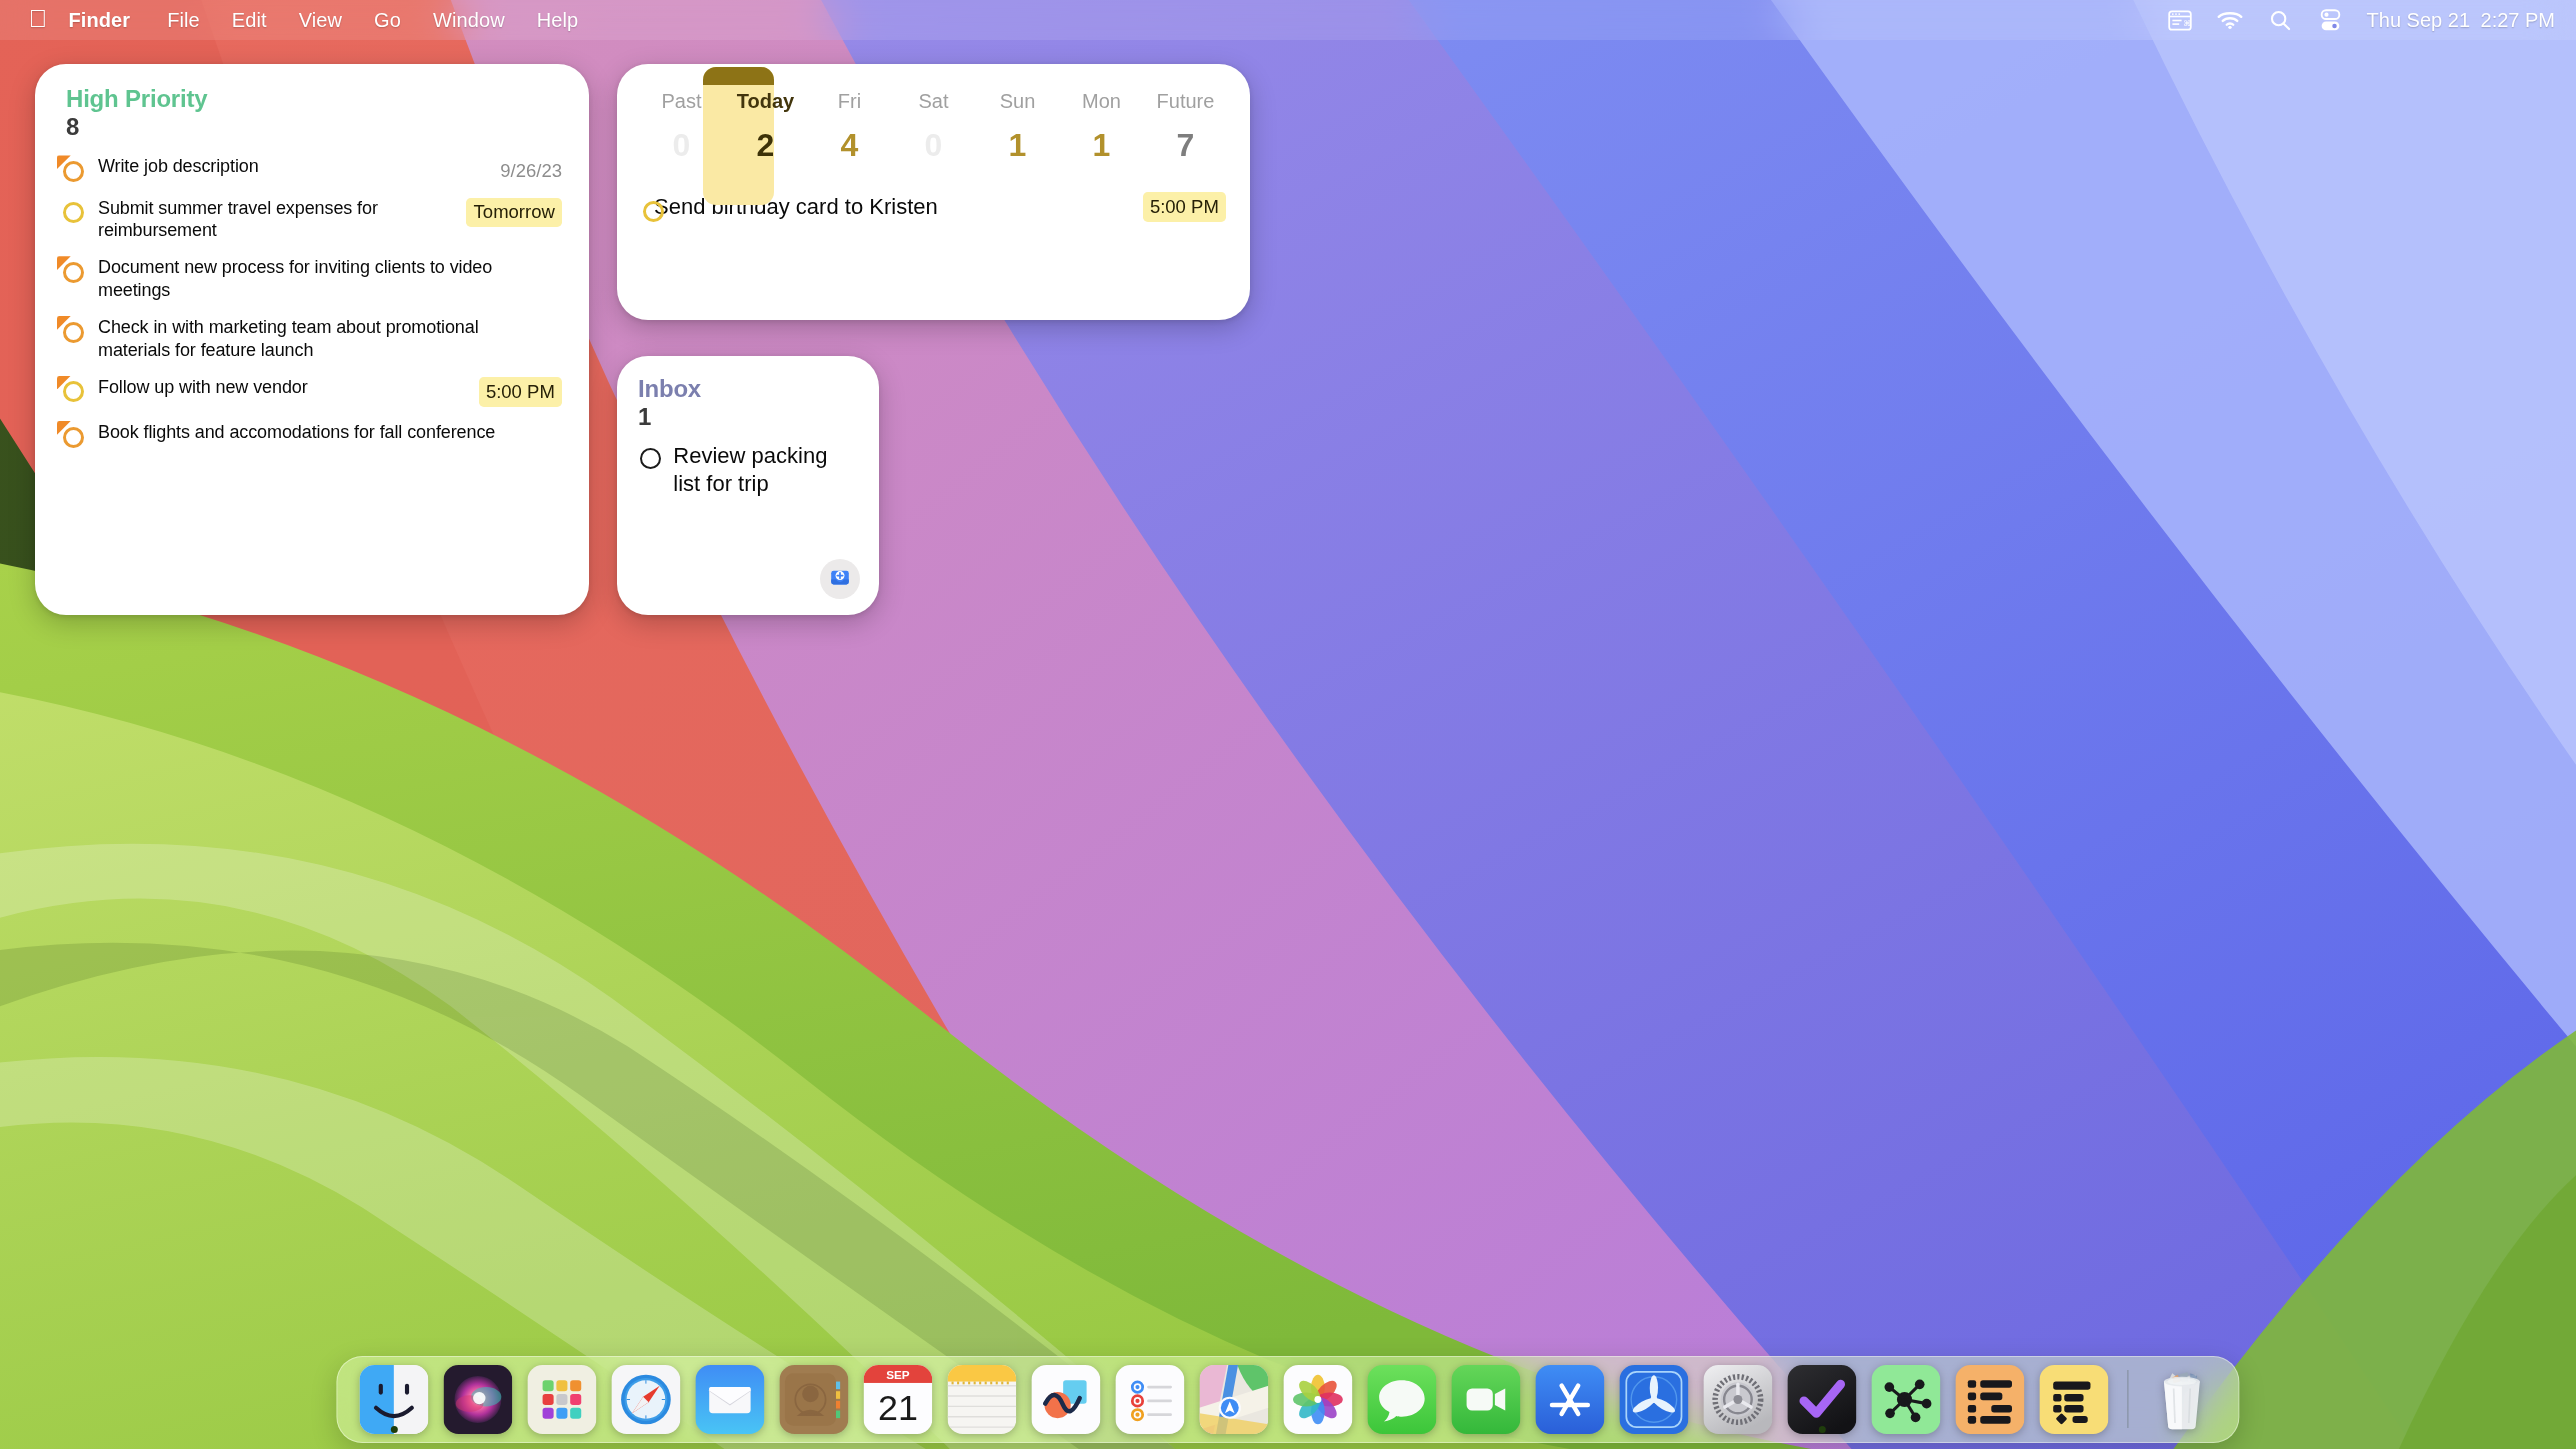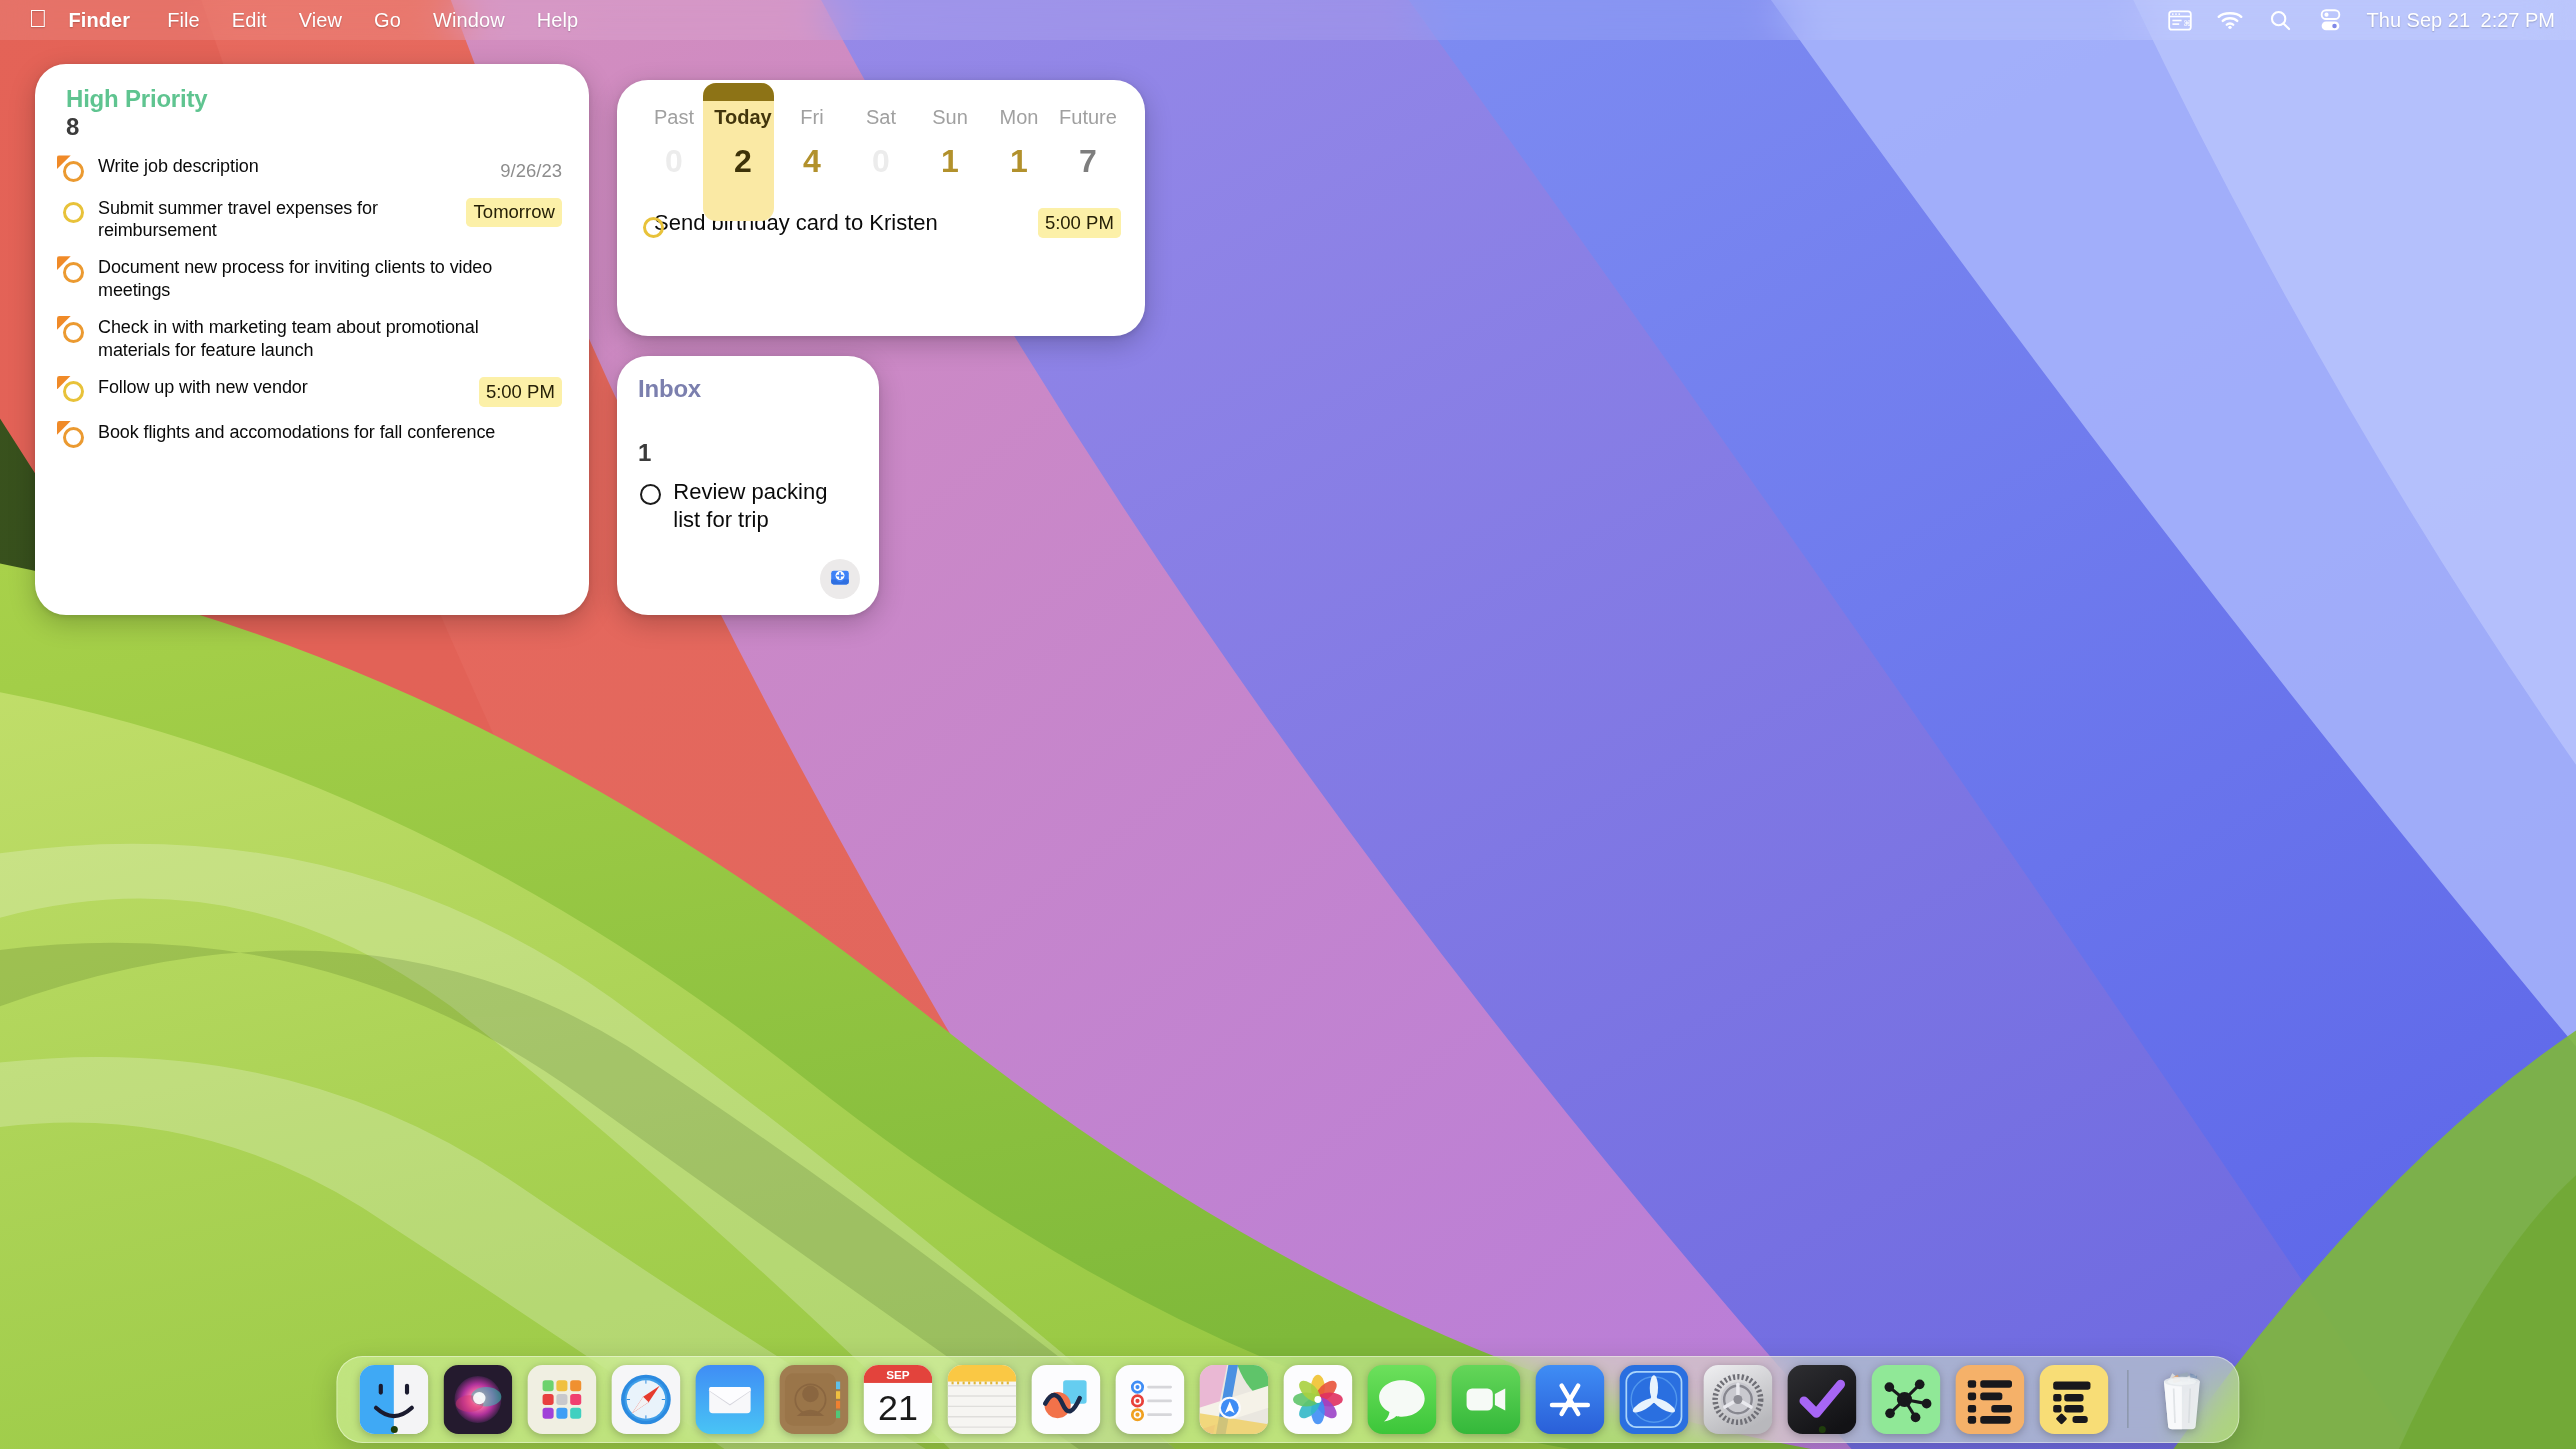--- a/index.html
+++ b/index.html
@@ -49,21 +49,21 @@
 
   
   .widget {
     position:absolute; z-index:20;
     background:#ffffff;
     border-radius:31px;
     box-shadow:0 8px 27px rgba(0,0,0,0.22), 0 1.6px 4.8px rgba(0,0,0,0.10);
     overflow:hidden;
   }
   #widget-high-priority { left:35px; top:64px; width:554px; height:551px; }
-  #widget-forecast      { left:617px; top:80px; width:528px; height:256px; }
+  #widget-forecast      { left:617px; top:64px; width:633px; height:256px; }
   #widget-inbox         { left:617px; top:356px; width:262px; height:259px; }
 
   .w-header {
     display:flex; align-items:baseline; justify-content:space-between;
     padding:21px 31px 3.2px 31px;
     flex-direction:column;
   }
   .w-title { font-size:24px; font-weight:bold; letter-spacing:-0.2px; }
   .w-title.green  { color:#5fc490; }
   .w-title.purple { color:#7b7fae; }
@@ -391,21 +391,21 @@
   <div class="fc-task">
     <span class="task-check" style="width:auto;padding:0;">
       <span class="circ yellow"><span class="ring"></span></span>
     </span>
     <span class="t">Send birthday card to Kristen</span>
     <span class="badge">5:00 PM</span>
   </div>
 </div>
 
 <div class="widget" id="widget-inbox">
-  <div class="w-header" style="padding:19.3px 21px 1.6px 21px;gap:36px;">
+  <div class="w-header" style="padding:19.3px 21px 1.6px 21px;">
     <span class="w-title purple">Inbox</span>
     <span class="w-count">1</span>
   </div>
   <div class="inbox-list">
     <div class="inbox-row">
       <span class="circ black">
           <span class="ring"></span>
         </span>
       <span class="t">Review packing list for trip</span>
     </div>

